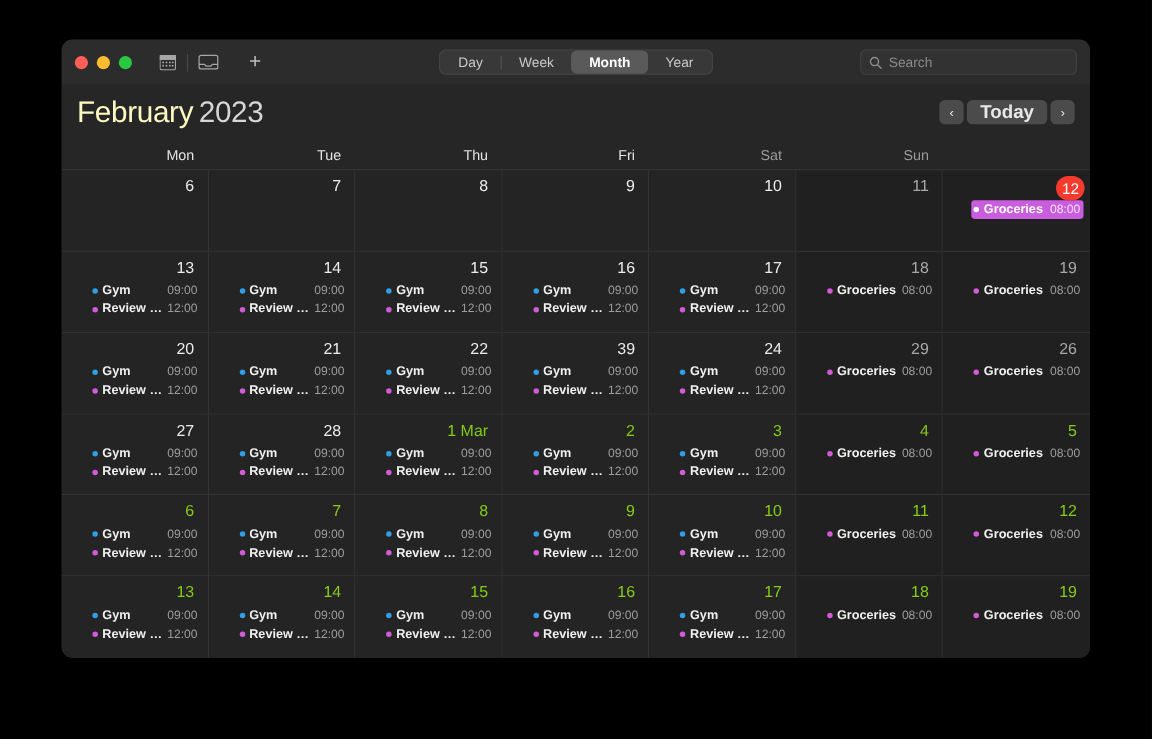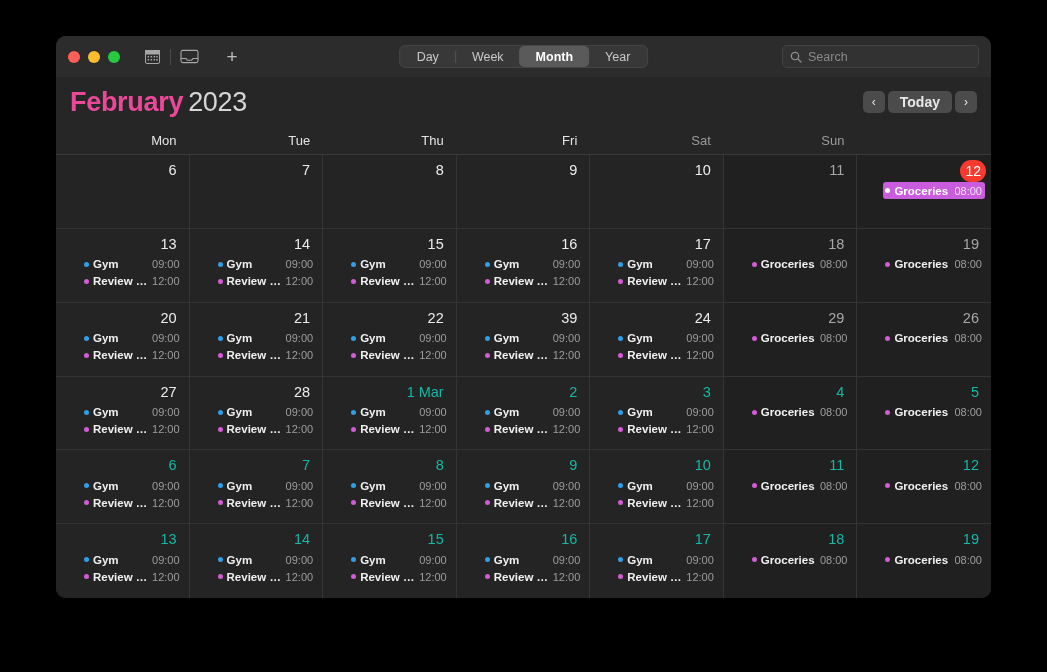--- a/index.html
+++ b/index.html
@@ -117,41 +117,41 @@
     align-items: center;
     padding: 0 14px 0 14px;
     position: relative;
     background: #262626;
   }
   .title {
     font-size: 27px;
     letter-spacing: -0.3px;
     white-space: nowrap;
   }
-  .title .m { color: #ec4899; font-weight: bold; }
+  .title .m { color: #fef9c3; font-weight: normal; }
   .title .y { color: #d6d6d6; font-weight: 300; margin-left: 5px; }
 
   .nav-group {
     position: absolute;
     right: 14px;
     top: 50%; transform: translateY(-50%);
     display: flex;
     align-items: center;
     gap: 3px;
   }
   .nav-btn {
     height: 22px;
     background: #4b4b4b;
     border-radius: 5px;
     display: flex; align-items: center; justify-content: center;
     color: #e8e8e8;
     font-size: 12px;
   }
   .nav-arrow { width: 22px; }
-  .nav-today { padding: 0 12px; font-size: 14px; font-weight: bold; }
+  .nav-today { padding: 0 12px; font-size: 17px; font-weight: bold; }
 
   
   .weekdays {
     flex: 0 0 28px;
     display: grid;
     grid-template-columns: repeat(7, 1fr);
     border-bottom: 1px solid #3a3a3a;
     background: #262626;
   }
   .wd {
@@ -187,21 +187,21 @@
 
   .daynum {
     text-align: right;
     font-size: 14.5px;
     color: #ececec;
     height: 20px;
     line-height: 20px;
     padding-right: 6px;
     white-space: nowrap;
   }
-  .daynum.dim { color: #14b8a6; }
+  .daynum.dim { color: #84cc16; }
   .daynum.weekend { color: #a8a8a8; }
 
   .today-pill {
     display: inline-flex;
     align-items: center;
     justify-content: center;
     background: #f63a2e;
     color: #ffffff;
     border-radius: 11px;
     min-width: 22px;

